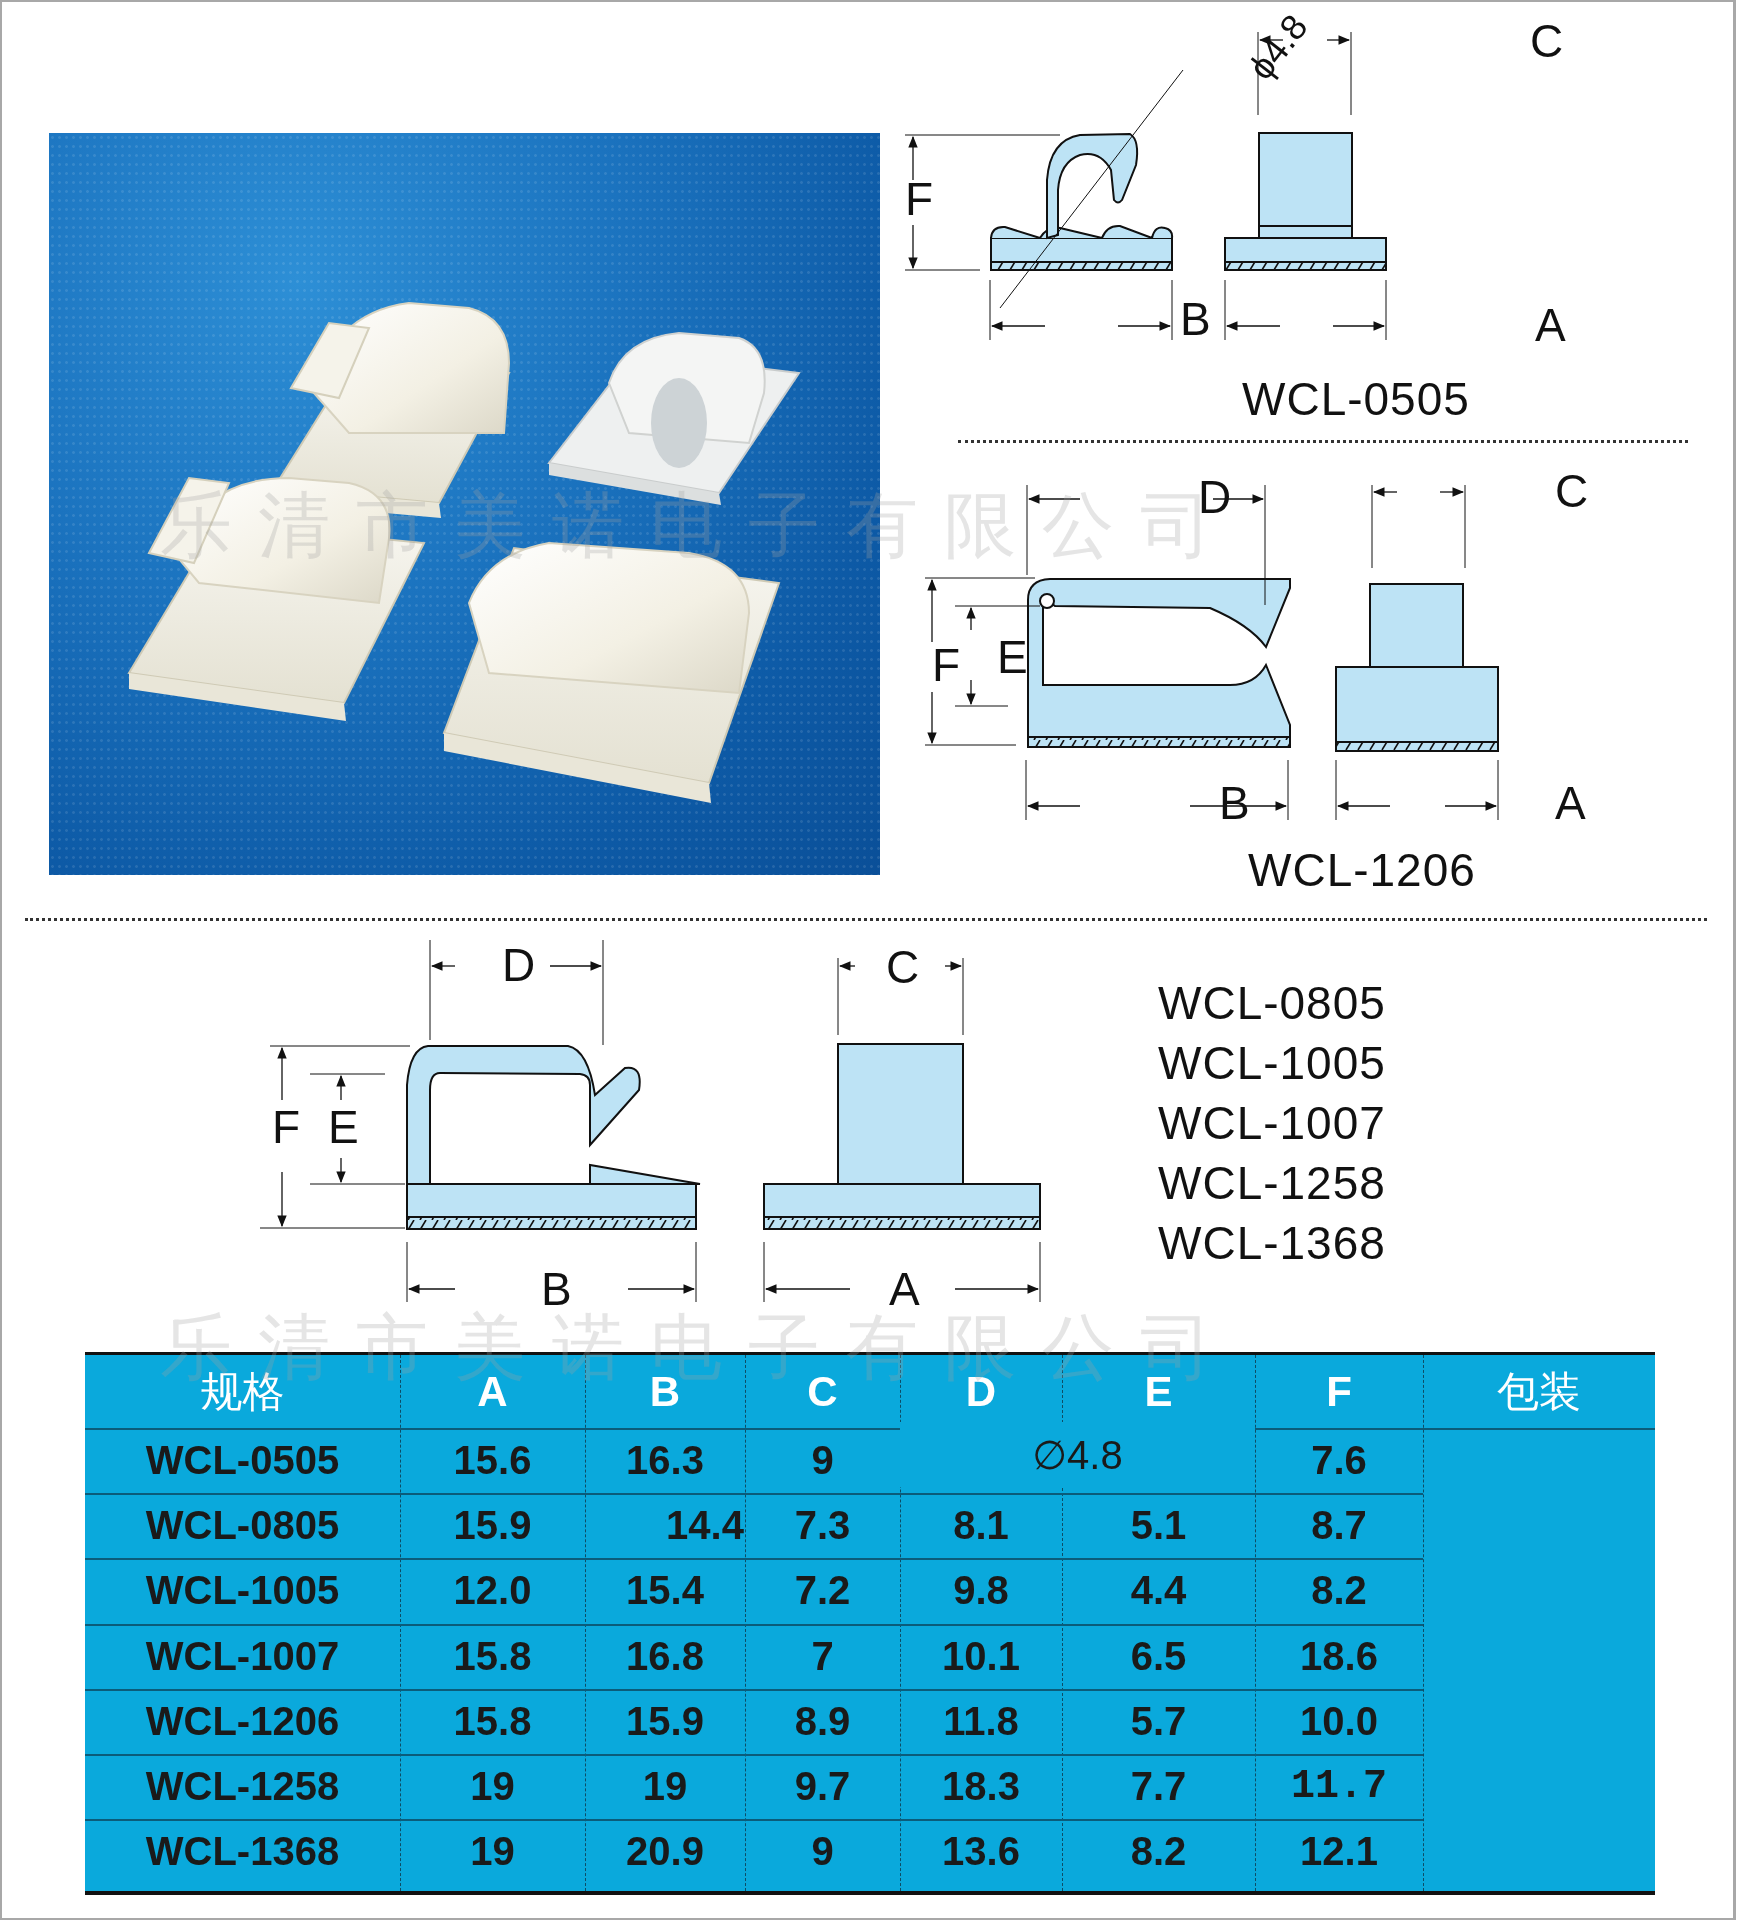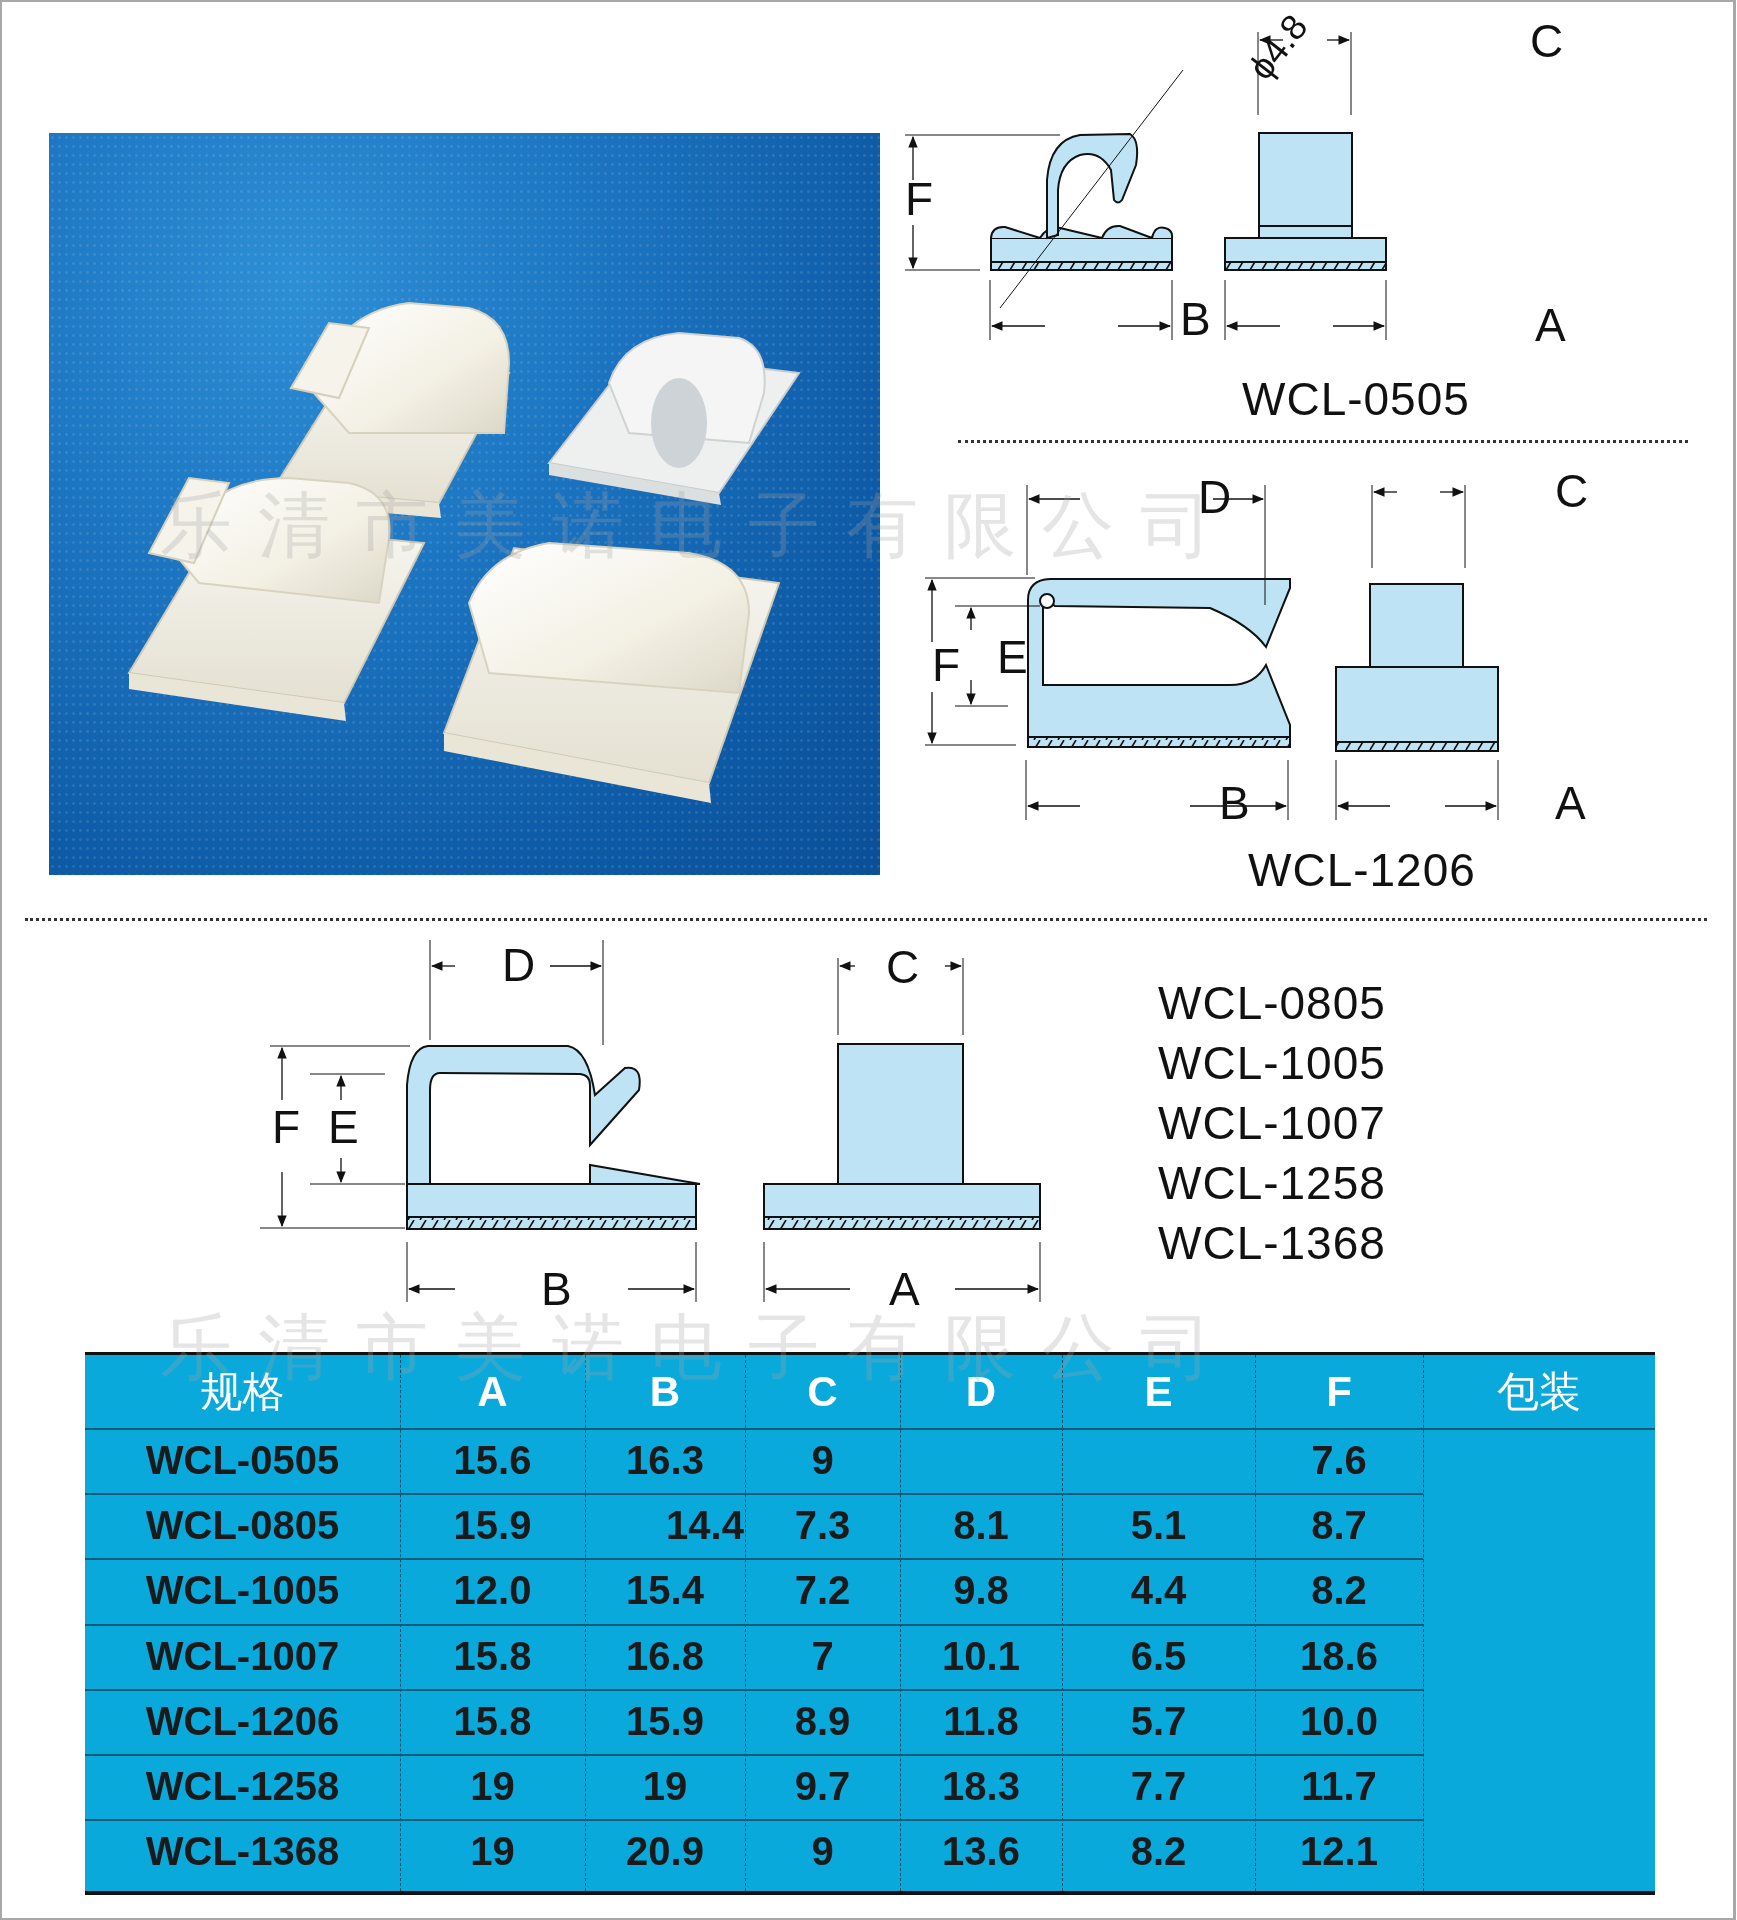--- a/index.html
+++ b/index.html
@@ -258,20 +258,21 @@
     <div class="cell hcell" style="left:977px; width:193px;">E</div>
     <div class="cell hcell" style="left:1170px; width:168px;">F</div>
     <div class="cell hcell cn" style="left:1338px; width:232px;">包装</div>
   </div>
 
   <div class="row" style="top:73px;">
     <div class="cell" style="left:0; width:315px;">WCL-0505</div>
     <div class="cell" style="left:315px; width:185px;">15.6</div>
     <div class="cell" style="left:500px; width:160px;">16.3</div>
     <div class="cell" style="left:660px; width:155px;">9</div>
+    <div class="cell" style="left:815px; width:355px; background:#0aa9dc; z-index:1; font-weight:normal; margin-top:-6px;">∅4.8</div>
     <div class="cell" style="left:1170px; width:168px;">7.6</div>
   </div>
 
   <div class="row" style="top:138px;">
     <div class="cell" style="left:0; width:315px;">WCL-0805</div>
     <div class="cell" style="left:315px; width:185px;">15.9</div>
     <div class="cell" style="left:500px; width:160px;margin-left:40px;">14.4</div>
     <div class="cell" style="left:660px; width:155px;">7.3</div>
     <div class="cell" style="left:815px; width:162px;">8.1</div>
     <div class="cell" style="left:977px; width:193px;">5.1</div>
@@ -308,21 +309,21 @@
     <div class="cell" style="left:1170px; width:168px;">10.0</div>
   </div>
 
   <div class="row" style="top:399px;">
     <div class="cell" style="left:0; width:315px;">WCL-1258</div>
     <div class="cell" style="left:315px; width:185px;">19</div>
     <div class="cell" style="left:500px; width:160px;">19</div>
     <div class="cell" style="left:660px; width:155px;">9.7</div>
     <div class="cell" style="left:815px; width:162px;">18.3</div>
     <div class="cell" style="left:977px; width:193px;">7.7</div>
-    <div class="cell" style="left:1170px; width:168px;">11.7</div>
+    <div class="cell" style="left:1170px; width:168px;font-family:Liberation Mono, monospace;">11.7</div>
   </div>
 
   <div class="row" style="top:464px;">
     <div class="cell" style="left:0; width:315px;">WCL-1368</div>
     <div class="cell" style="left:315px; width:185px;">19</div>
     <div class="cell" style="left:500px; width:160px;">20.9</div>
     <div class="cell" style="left:660px; width:155px;">9</div>
     <div class="cell" style="left:815px; width:162px;">13.6</div>
     <div class="cell" style="left:977px; width:193px;">8.2</div>
     <div class="cell" style="left:1170px; width:168px;">12.1</div>

